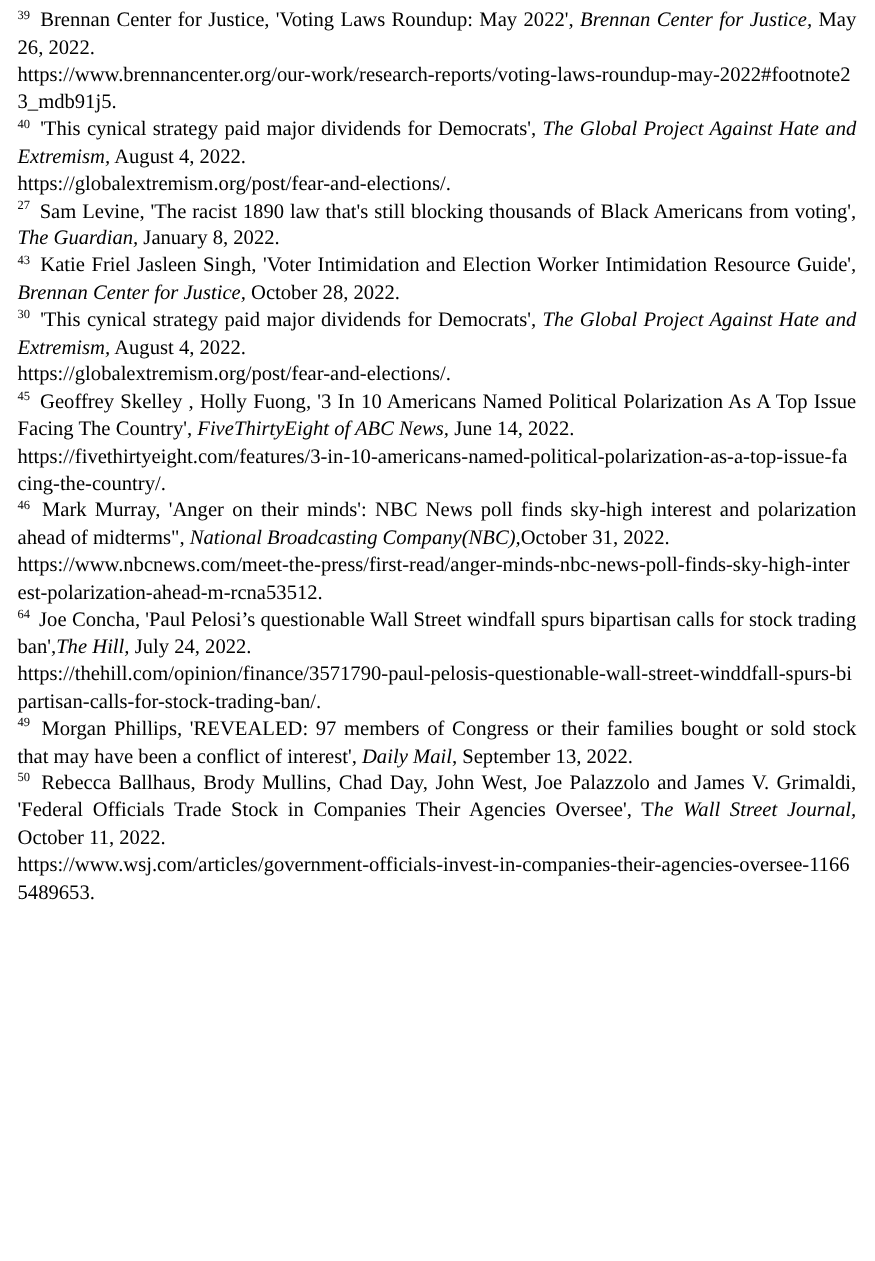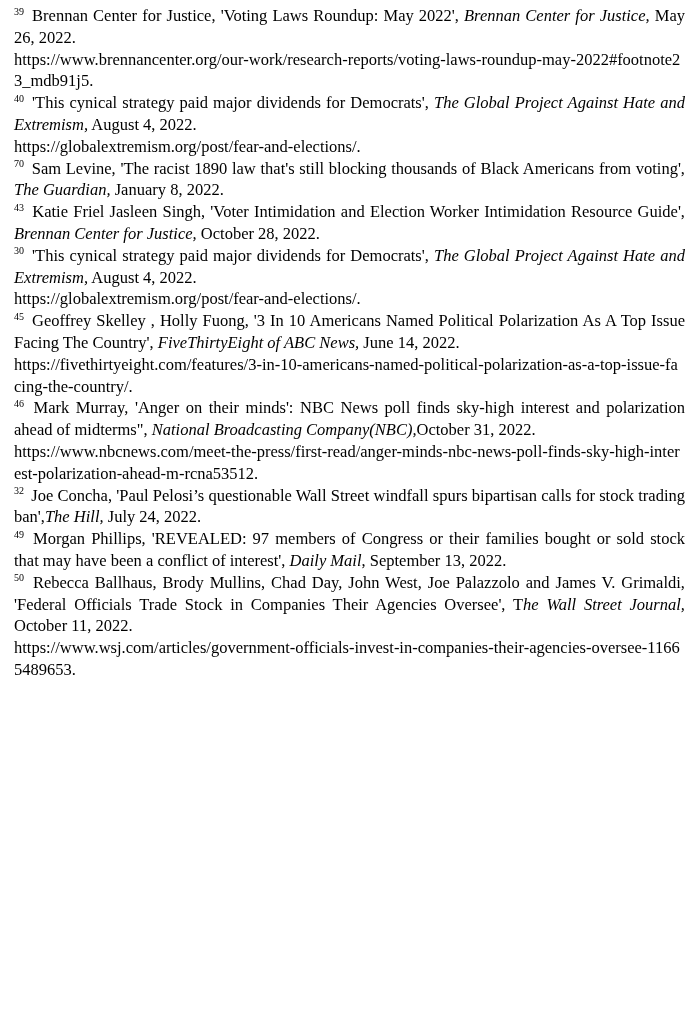--- a/index.html
+++ b/index.html
@@ -38,22 +38,22 @@
   }
   i { font-style: italic; }
 </style>
 </head>
 <body>
 
 <div class="page">
   <div id="footnotes">
       <p class="footnote"><sup>39</sup><span> Brennan Center for Justice, 'Voting Laws Roundup: May 2022', </span><i>Brennan Center for Justice,</i><span> May 26, 2022.</span><br><span class="url">https://www.brennancenter.org/our-work/research-reports/voting-laws-roundup-may-2022#footnote23_mdb91j5.</span></p>
       <p class="footnote"><sup>40</sup><span> 'This cynical strategy paid major dividends for Democrats', </span><i>The Global Project Against Hate and Extremism,</i><span> August 4, 2022.</span><br><span class="url">https://globalextremism.org/post/fear-and-elections/.</span></p>
-      <p class="footnote"><sup>70</sup><span> Sam Levine, 'The racist 1890 law that's still blocking thousands of Black Americans from voting', </span><i>The Guardian,</i><span> January 8, 2022.</span><br></p>
+      <p class="footnote"><sup>27</sup><span> Sam Levine, 'The racist 1890 law that's still blocking thousands of Black Americans from voting', </span><i>The Guardian,</i><span> January 8, 2022.</span><br></p>
       <p class="footnote"><sup>43</sup><span> Katie Friel Jasleen Singh, 'Voter Intimidation and Election Worker Intimidation Resource Guide', </span><i>Brennan Center for Justice,</i><span> October 28, 2022.</span><br></p>
       <p class="footnote"><sup>30</sup><span> 'This cynical strategy paid major dividends for Democrats', </span><i>The Global Project Against Hate and Extremism,</i><span> August 4, 2022.</span><br><span class="url">https://globalextremism.org/post/fear-and-elections/.</span></p>
       <p class="footnote"><sup>45</sup><span> Geoffrey Skelley , Holly Fuong, '3 In 10 Americans Named Political Polarization As A Top Issue Facing The Country', </span><i>FiveThirtyEight of ABC News,</i><span> June 14, 2022.</span><br><span class="url">https://fivethirtyeight.com/features/3-in-10-americans-named-political-polarization-as-a-top-issue-facing-the-country/.</span></p>
       <p class="footnote"><sup>46</sup><span> Mark Murray, 'Anger on their minds': NBC News poll finds sky-high interest and polarization ahead of midterms", </span><i>National Broadcasting Company(NBC),</i><span>October 31, 2022.</span><br><span class="url">https://www.nbcnews.com/meet-the-press/first-read/anger-minds-nbc-news-poll-finds-sky-high-interest-polarization-ahead-m-rcna53512.</span></p>
-      <p class="footnote"><sup>32</sup><span> Joe Concha, 'Paul Pelosi’s questionable Wall Street windfall spurs bipartisan calls for stock trading ban',</span><i>The Hill,</i><span> July 24, 2022.</span><br></p>
+      <p class="footnote"><sup>64</sup><span> Joe Concha, 'Paul Pelosi’s questionable Wall Street windfall spurs bipartisan calls for stock trading ban',</span><i>The Hill,</i><span> July 24, 2022.</span><br><span class="url">https://thehill.com/opinion/finance/3571790-paul-pelosis-questionable-wall-street-winddfall-spurs-bipartisan-calls-for-stock-trading-ban/.</span></p>
       <p class="footnote"><sup>49</sup><span> Morgan Phillips, 'REVEALED: 97 members of Congress or their families bought or sold stock that may have been a conflict of interest', </span><i>Daily Mail</i><span>, September 13, 2022.</span><br></p>
       <p class="footnote"><sup>50</sup><span> Rebecca Ballhaus, Brody Mullins, Chad Day, John West, Joe Palazzolo and James V. Grimaldi, 'Federal Officials Trade Stock in Companies Their Agencies Oversee', T</span><i>he Wall Street Journal,</i><span> October 11, 2022.</span><br><span class="url">https://www.wsj.com/articles/government-officials-invest-in-companies-their-agencies-oversee-11665489653.</span></p>
     </div>
 </div>
 
 </body></html>

